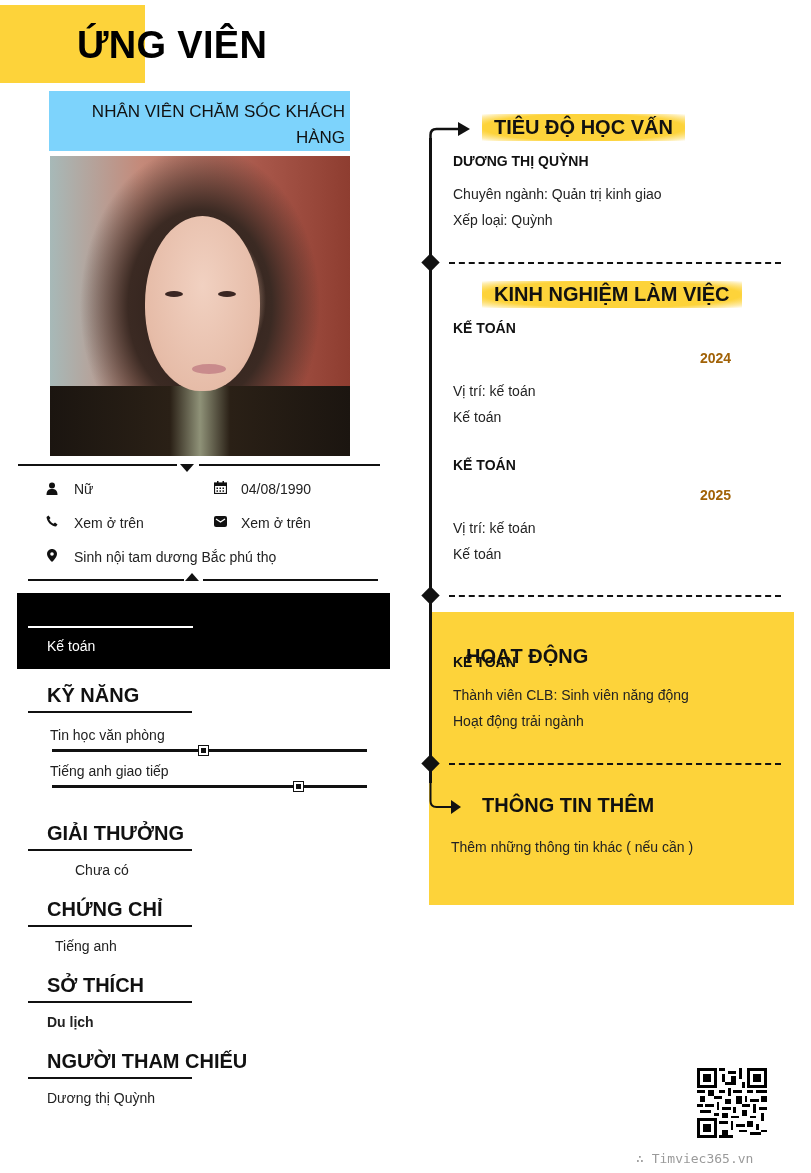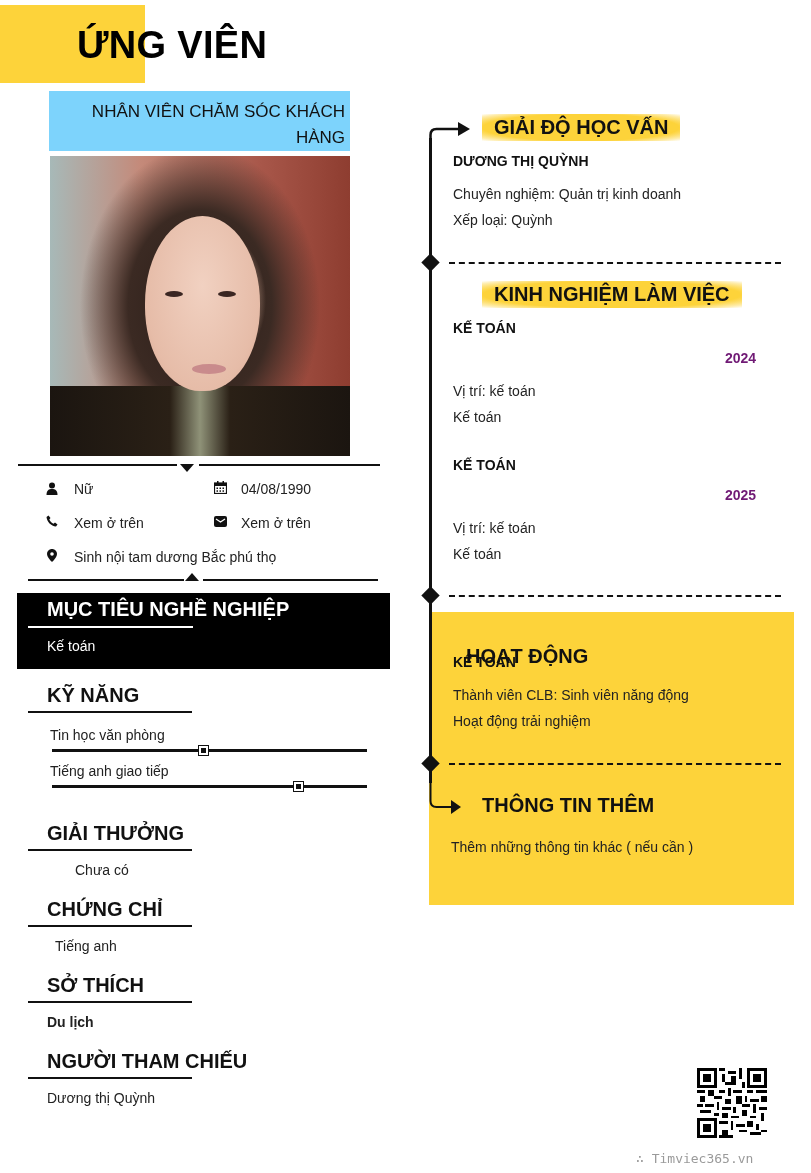--- a/index.html
+++ b/index.html
@@ -52,21 +52,21 @@
   .yellow-panel { left: 429px; top: 612px; width: 365px; height: 293px; background: #fdd33a; }
   .timeline-v { left: 429px; width: 3px; background: #111; }
   .diamond { width: 13px; height: 13px; background: #111; transform: rotate(45deg); }
   .dash { height: 0; border-top: 2px dashed #111; }
 
   .brush { padding: 2px 12px; font-size: 20px; font-weight: bold; color: #111; white-space: nowrap;
     background: radial-gradient(ellipse at center, #fdd33a 0%, #fdd33a 70%, rgba(253,211,58,0.4) 90%, rgba(253,211,58,0) 100%); }
 
   .r-sub { font-size: 14px; font-weight: bold; color: #111; white-space: nowrap; }
   .r-text { font-size: 14px; color: #222; white-space: nowrap; }
-  .r-year { font-size: 14px; font-weight: bold; color: #701a75; text-align: center; }
+  .r-year { font-size: 14px; font-weight: bold; color: #a16207; text-align: left; }
 
   .qr { left: 697px; top: 1068px; width: 70px; height: 70px; }
   .footer { left: 636px; top: 1151px; font-family: "DejaVu Sans Mono", "Liberation Mono", monospace; font-size: 13px; color: #9a9a9a; white-space: nowrap; }
 </style>
 </head>
 <body>
 
 <div class="abs head-block"></div>
 <div class="abs head-title">ỨNG VIÊN</div>
 
@@ -133,21 +133,20 @@
       <circle cx="5" cy="5" r="1.8" fill="#fff"></circle>
     </svg>
 </div>
 <div class="info-text" style="left:74px; top:549px;">Sinh nội tam dương Bắc phú thọ</div>
 
 <div class="abs hline" style="left:28px; top:579px; width:156px;"></div>
 <div class="abs tri-up" style="left:185px; top:573px;"></div>
 <div class="abs hline" style="left:203px; top:579px; width:175px;"></div>
 
 <div class="abs objective">
-  <div class="title">MỤC TIÊU NGHỀ NGHIỆP</div>
   <div class="uline"></div>
   <div class="body">Kế toán</div>
 </div>
 
 <div class="abs sec-title" style="left:47px; top:684px;">KỸ NĂNG</div>
 <div class="abs sec-uline" style="left:28px; top:711px;"></div>
 
 <div class="abs skill-label" style="left:50px; top:727px;">Tin học văn phòng</div>
 <div class="abs skill-bar" style="left:52px; top:749px;"></div>
 <div class="abs skill-knob" style="left:198px; top:745px;"></div>
@@ -188,41 +187,41 @@
 
 <div class="abs diamond" style="left:424px; top:256px;"></div>
 <div class="abs dash" style="left:449px; top:262px; width:332px;"></div>
 
 <div class="abs diamond" style="left:424px; top:589px;"></div>
 <div class="abs dash" style="left:449px; top:595px; width:332px;"></div>
 
 <div class="abs diamond" style="left:424px; top:757px;"></div>
 <div class="abs dash" style="left:449px; top:763px; width:332px;"></div>
 
-<div class="abs brush" style="left:482px; top:114px;">GIẢI ĐỘ HỌC VẤN</div>
+<div class="abs brush" style="left:482px; top:114px;">TIÊU ĐỘ HỌC VẤN</div>
 <div class="abs r-sub" style="left:453px; top:153px;">DƯƠNG THỊ QUỲNH</div>
-<div class="abs r-text" style="left:453px; top:186px;">Chuyên nghiệm: Quản trị kinh doanh</div>
+<div class="abs r-text" style="left:453px; top:186px;">Chuyên ngành: Quản trị kinh giao</div>
 <div class="abs r-text" style="left:453px; top:212px;">Xếp loại: Quỳnh</div>
 
 <div class="abs brush" style="left:482px; top:281px;">KINH NGHIỆM LÀM VIỆC</div>
 
 <div class="abs r-sub" style="left:453px; top:320px;">KẾ TOÁN</div>
 <div class="abs r-year" style="left:700px; top:350px; width:81px;">2024</div>
 <div class="abs r-text" style="left:453px; top:383px;">Vị trí: kế toán</div>
 <div class="abs r-text" style="left:453px; top:409px;">Kế toán</div>
 
 <div class="abs r-sub" style="left:453px; top:457px;">KẾ TOÁN</div>
 <div class="abs r-year" style="left:700px; top:487px; width:81px;">2025</div>
 <div class="abs r-text" style="left:453px; top:520px;">Vị trí: kế toán</div>
 <div class="abs r-text" style="left:453px; top:546px;">Kế toán</div>
 
 <div class="abs sec-title" style="left:466px; top:617px;margin-top:28px;">HOẠT ĐỘNG</div>
 <div class="abs r-sub" style="left:453px; top:654px;">KẾ TOÁN</div>
 <div class="abs r-text" style="left:453px; top:687px;">Thành viên CLB: Sinh viên năng động</div>
-<div class="abs r-text" style="left:453px; top:713px;">Hoạt động trải nghiệm</div>
+<div class="abs r-text" style="left:453px; top:713px;">Hoạt động trải ngành</div>
 
 <div class="abs sec-title" style="left:482px; top:794px;">THÔNG TIN THÊM</div>
 <div class="abs r-text" style="left:451px; top:839px;">Thêm những thông tin khác ( nếu cần )</div>
 
 <svg class="abs qr" viewBox="0 0 25 25" shape-rendering="crispEdges">
   <rect width="25" height="25" fill="#fff"></rect>
   <g fill="#000">
     <rect x="0" y="0" width="7" height="7"></rect>
       <rect x="1" y="1" width="5" height="5" fill="#fff"></rect>
       <rect x="2" y="2" width="3" height="3"></rect>

